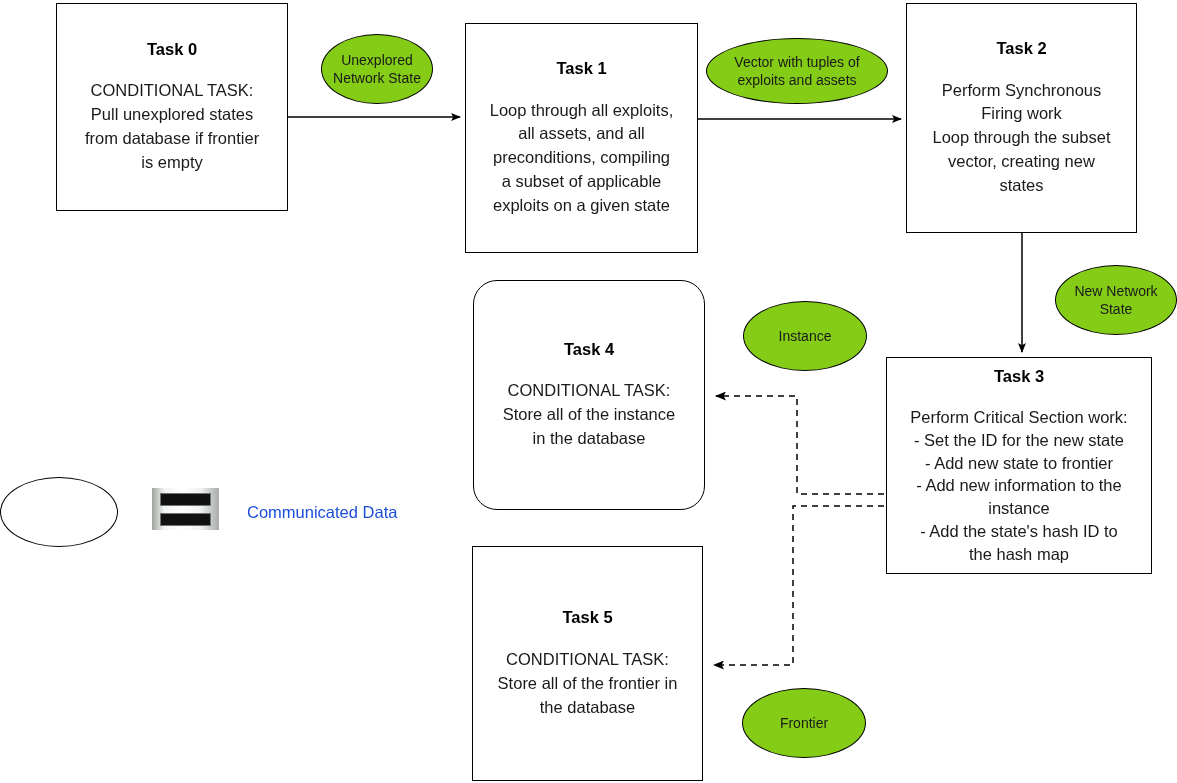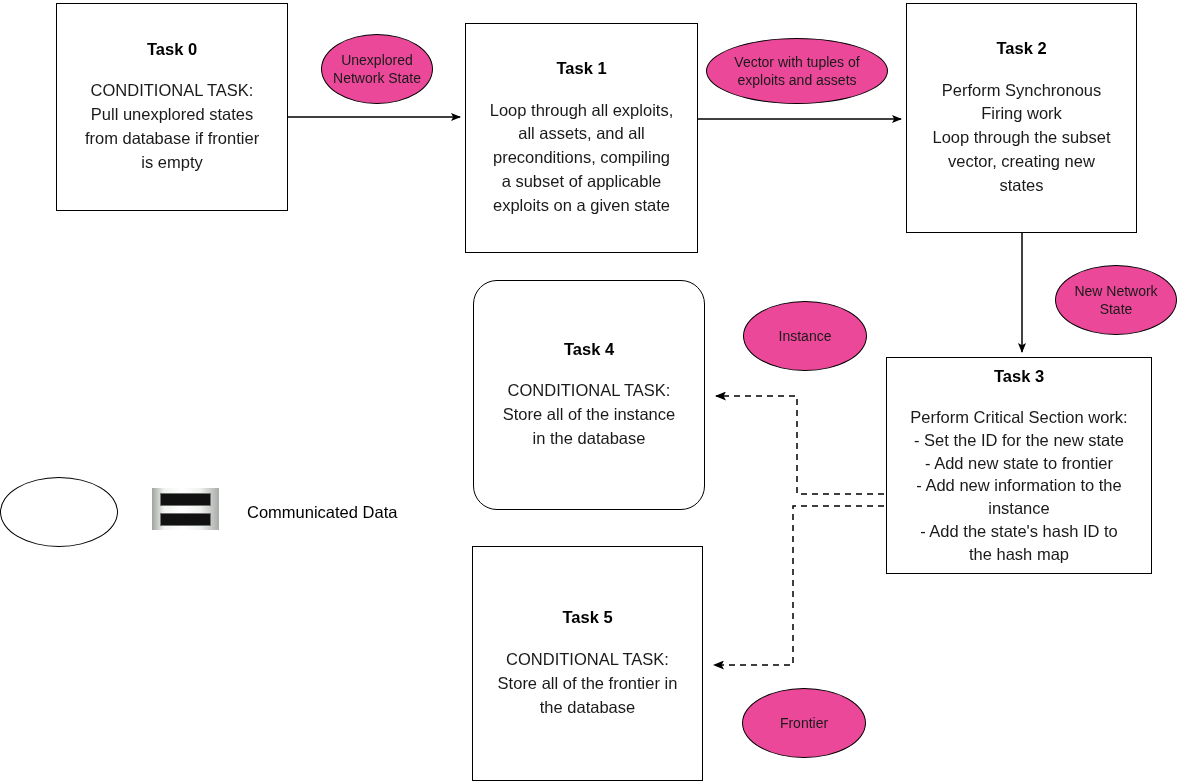--- a/index.html
+++ b/index.html
@@ -54,21 +54,21 @@
     white-space: pre-line;
   }
   .node-body-compact {
     line-height: 1.38;
   }
   .edge-ellipse {
     position: absolute;
     box-sizing: border-box;
     border: 1.4px solid #000000;
     border-radius: 50%;
-    background: #ec4899;
+    background: #84cc16;
     display: flex;
     align-items: center;
     justify-content: center;
     text-align: center;
     font-size: 14px;
     line-height: 1.3;
     color: #1a1a1a;
     white-space: pre-line;
     padding: 2px 6px;
   }
@@ -91,21 +91,21 @@
   }
   .legend-bar {
     width: 74%;
     height: 11px;
     background: #111111;
     border: 1px solid #6f7472;
   }
   .legend-label {
     position: absolute;
     font-size: 16.5px;
-    color: #000000;
+    color: #1d4ed8;
     white-space: nowrap;
   }
 </style>
 </head>
 <body>
 
 <div id="canvas">
 
   <svg id="edges" viewBox="0 0 1177 783" xmlns="http://www.w3.org/2000/svg">
     <defs>

